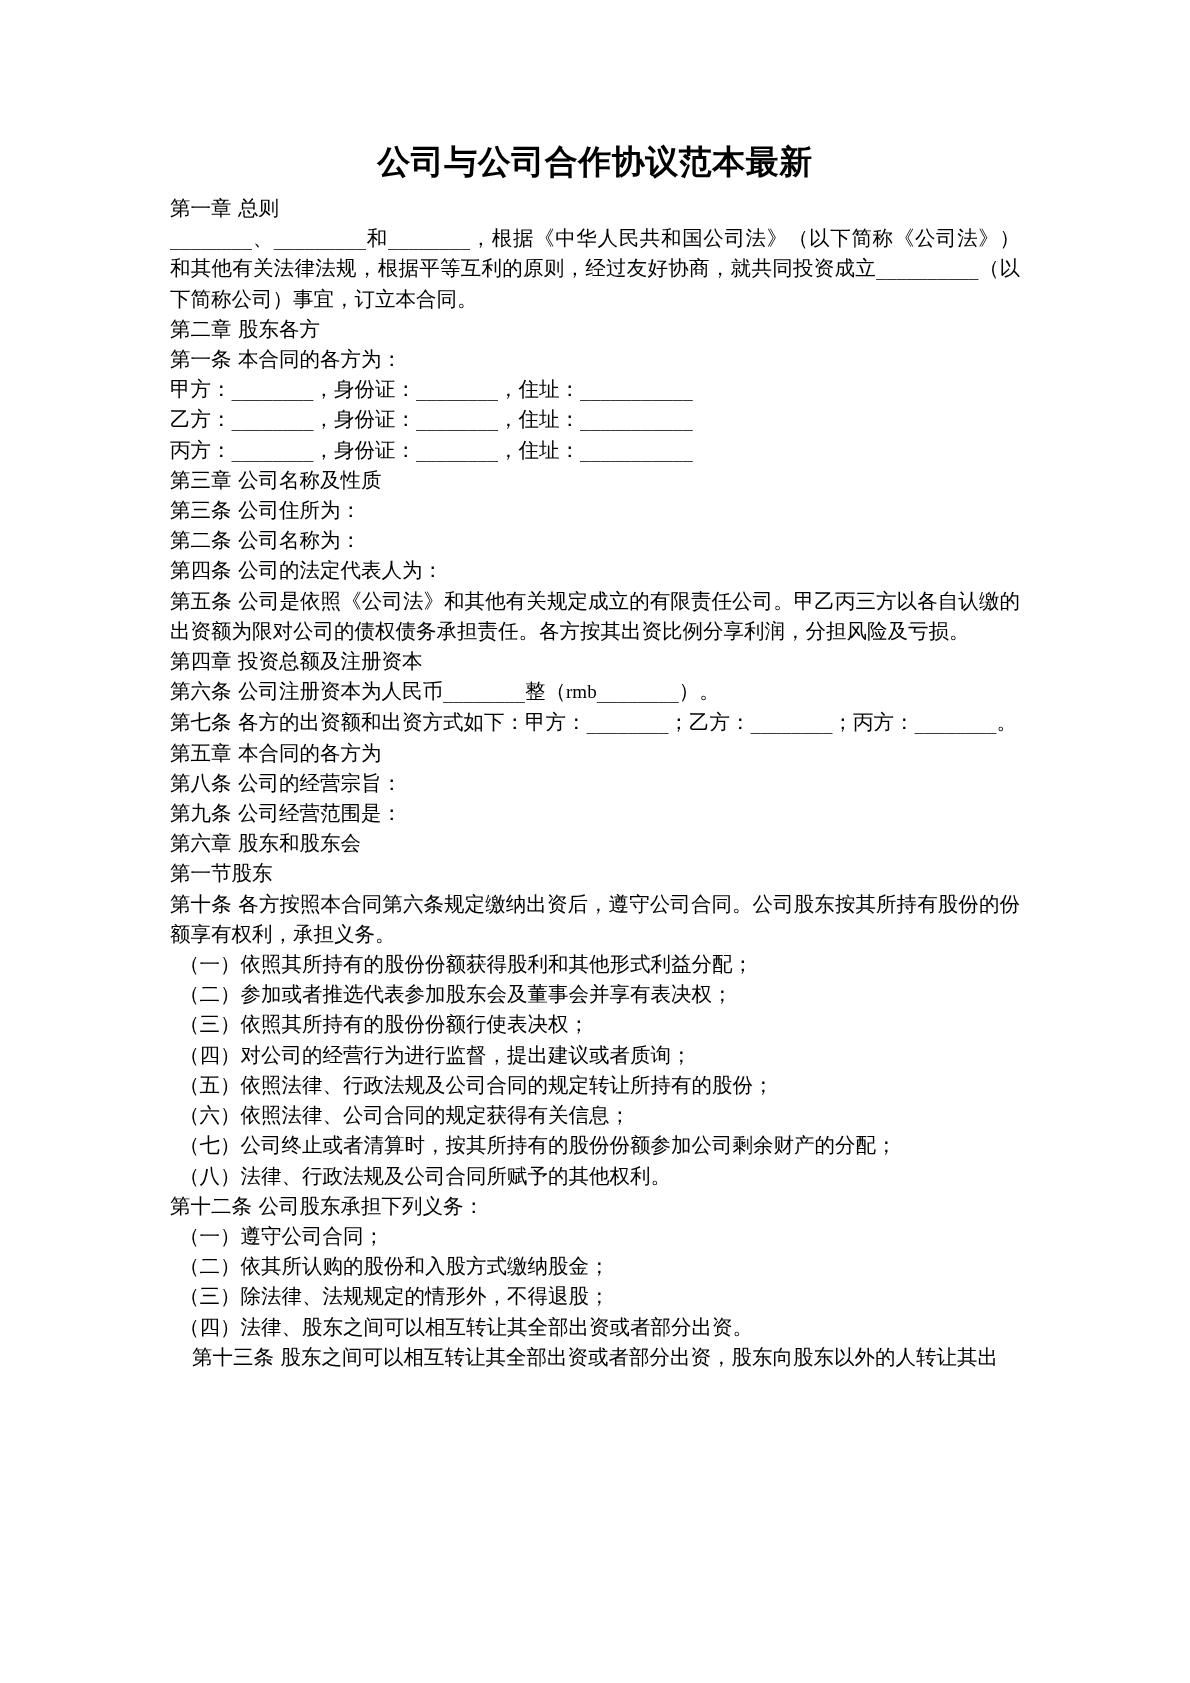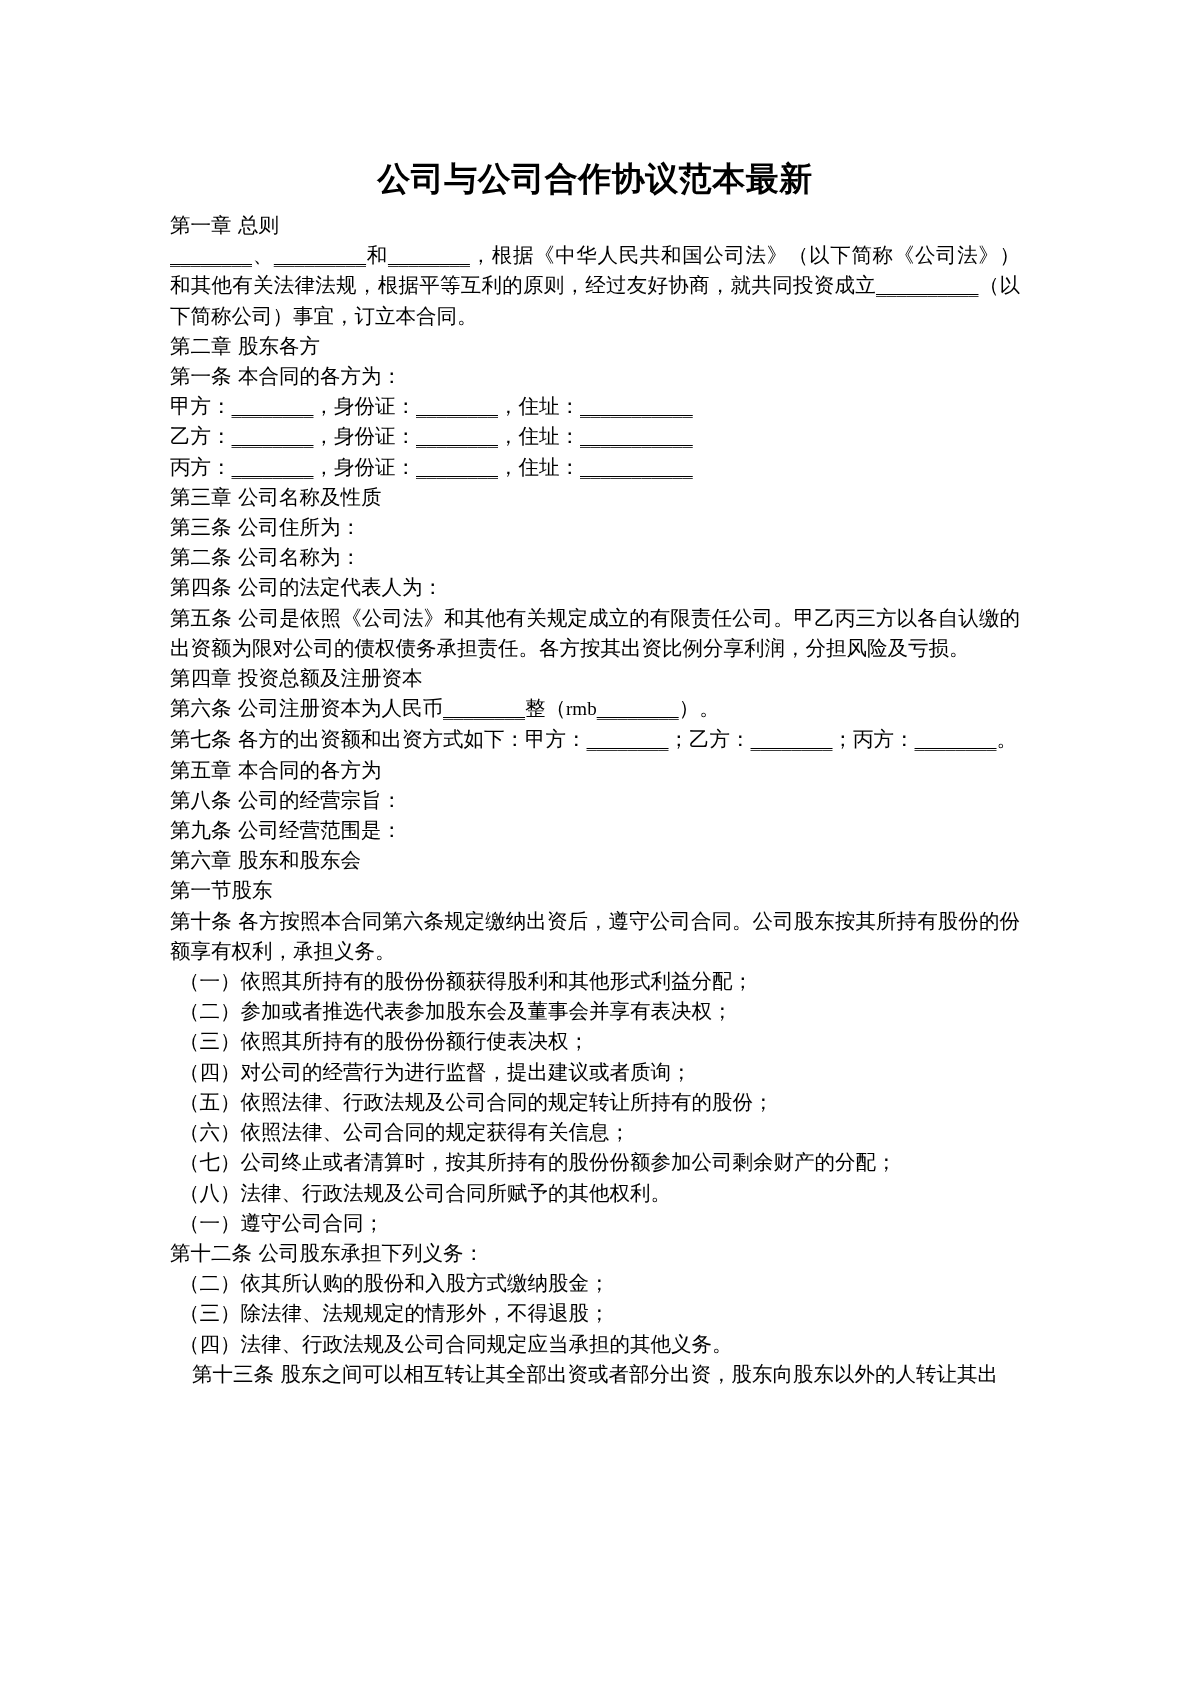--- a/index.html
+++ b/index.html
@@ -17,21 +17,21 @@
   .page {
     position: relative;
     width: 1190px;
     height: 1683px;
     background: #ffffff;
     overflow: hidden;
   }
   .doc-body {
     position: absolute;
     left: 170px;
-    top: 156px;
+    top: 139px;
     width: 850px;
   }
   .doc-title {
     font-family: "DejaVu Serif", "Liberation Serif", serif;
     font-weight: bold;
     font-size: 33px;
     line-height: 46px;
     text-align: center;
     letter-spacing: 0.5px;
     margin: 0 0 8px 0;
@@ -47,21 +47,20 @@
     word-break: break-all;
     text-indent: 0;
   }
   .para.indent {
     padding-left: 9px;
   }
   .para.last {
     text-align: center;
   }
   .blank {
-    text-decoration: underline;
     text-decoration-thickness: 1px;
     text-underline-offset: 2px;
   }
   .rmb {
     font-family: Liberation Serif, serif;
     font-size: 19px;
   }
 </style>
 </head>
 <body>
@@ -92,21 +91,21 @@
         <p class="para">第一节股东</p>
         <p class="para">第十条  各方按照本合同第六条规定缴纳出资后，遵守公司合同。公司股东按其所持有股份的份额享有权利，承担义务。</p>
         <p class="para indent">（一）依照其所持有的股份份额获得股利和其他形式利益分配；</p>
         <p class="para indent">（二）参加或者推选代表参加股东会及董事会并享有表决权；</p>
         <p class="para indent">（三）依照其所持有的股份份额行使表决权；</p>
         <p class="para indent">（四）对公司的经营行为进行监督，提出建议或者质询；</p>
         <p class="para indent">（五）依照法律、行政法规及公司合同的规定转让所持有的股份；</p>
         <p class="para indent">（六）依照法律、公司合同的规定获得有关信息；</p>
         <p class="para indent">（七）公司终止或者清算时，按其所持有的股份份额参加公司剩余财产的分配；</p>
         <p class="para indent">（八）法律、行政法规及公司合同所赋予的其他权利。</p>
+        <p class="para">第十二条  公司股东承担下列义务：</p>
         <p class="para indent">（一）遵守公司合同；</p>
-        <p class="para">第十二条  公司股东承担下列义务：</p>
         <p class="para indent">（二）依其所认购的股份和入股方式缴纳股金；</p>
         <p class="para indent">（三）除法律、法规规定的情形外，不得退股；</p>
-        <p class="para indent">（四）法律、行政法规及公司合同规定应当承担的其他义务。</p>
+        <p class="para indent">（四）法律、股东之间可以相互转让其全部出资或者部分出资。</p>
         <p class="para last">第十三条  股东之间可以相互转让其全部出资或者部分出资，股东向股东以外的人转让其出</p>
       </div>
   </div>
 </div>
 
 </body></html>

